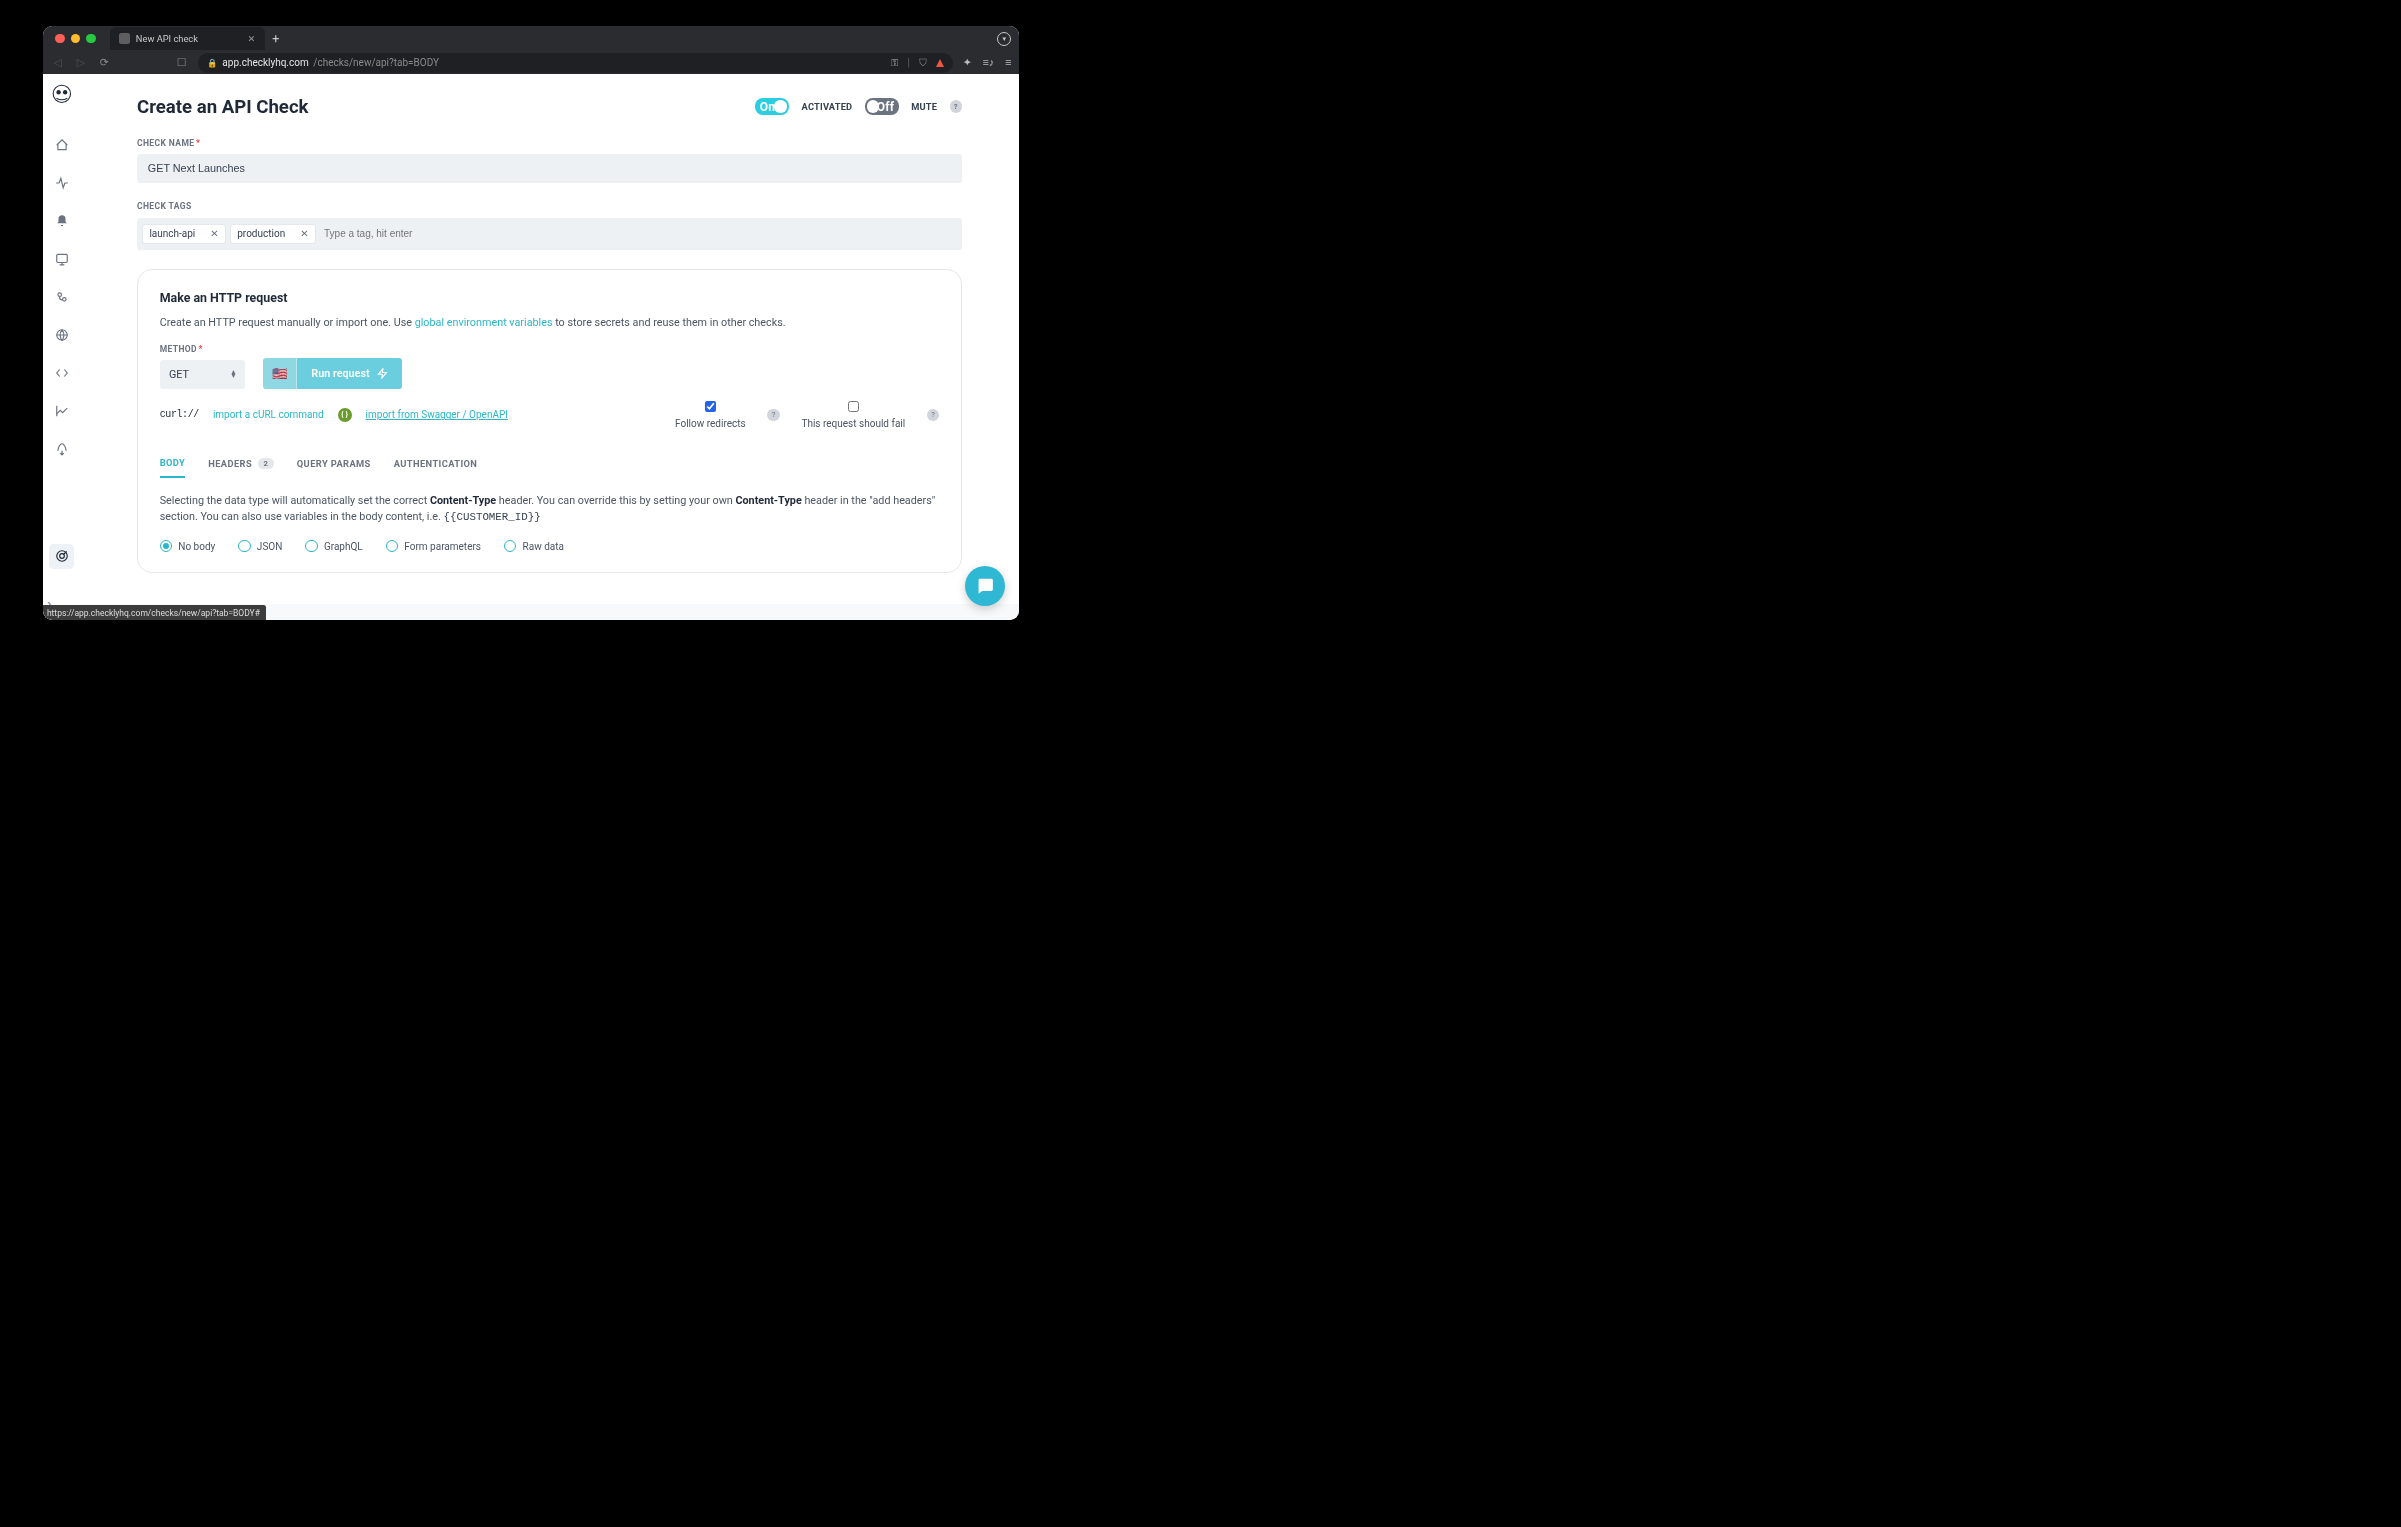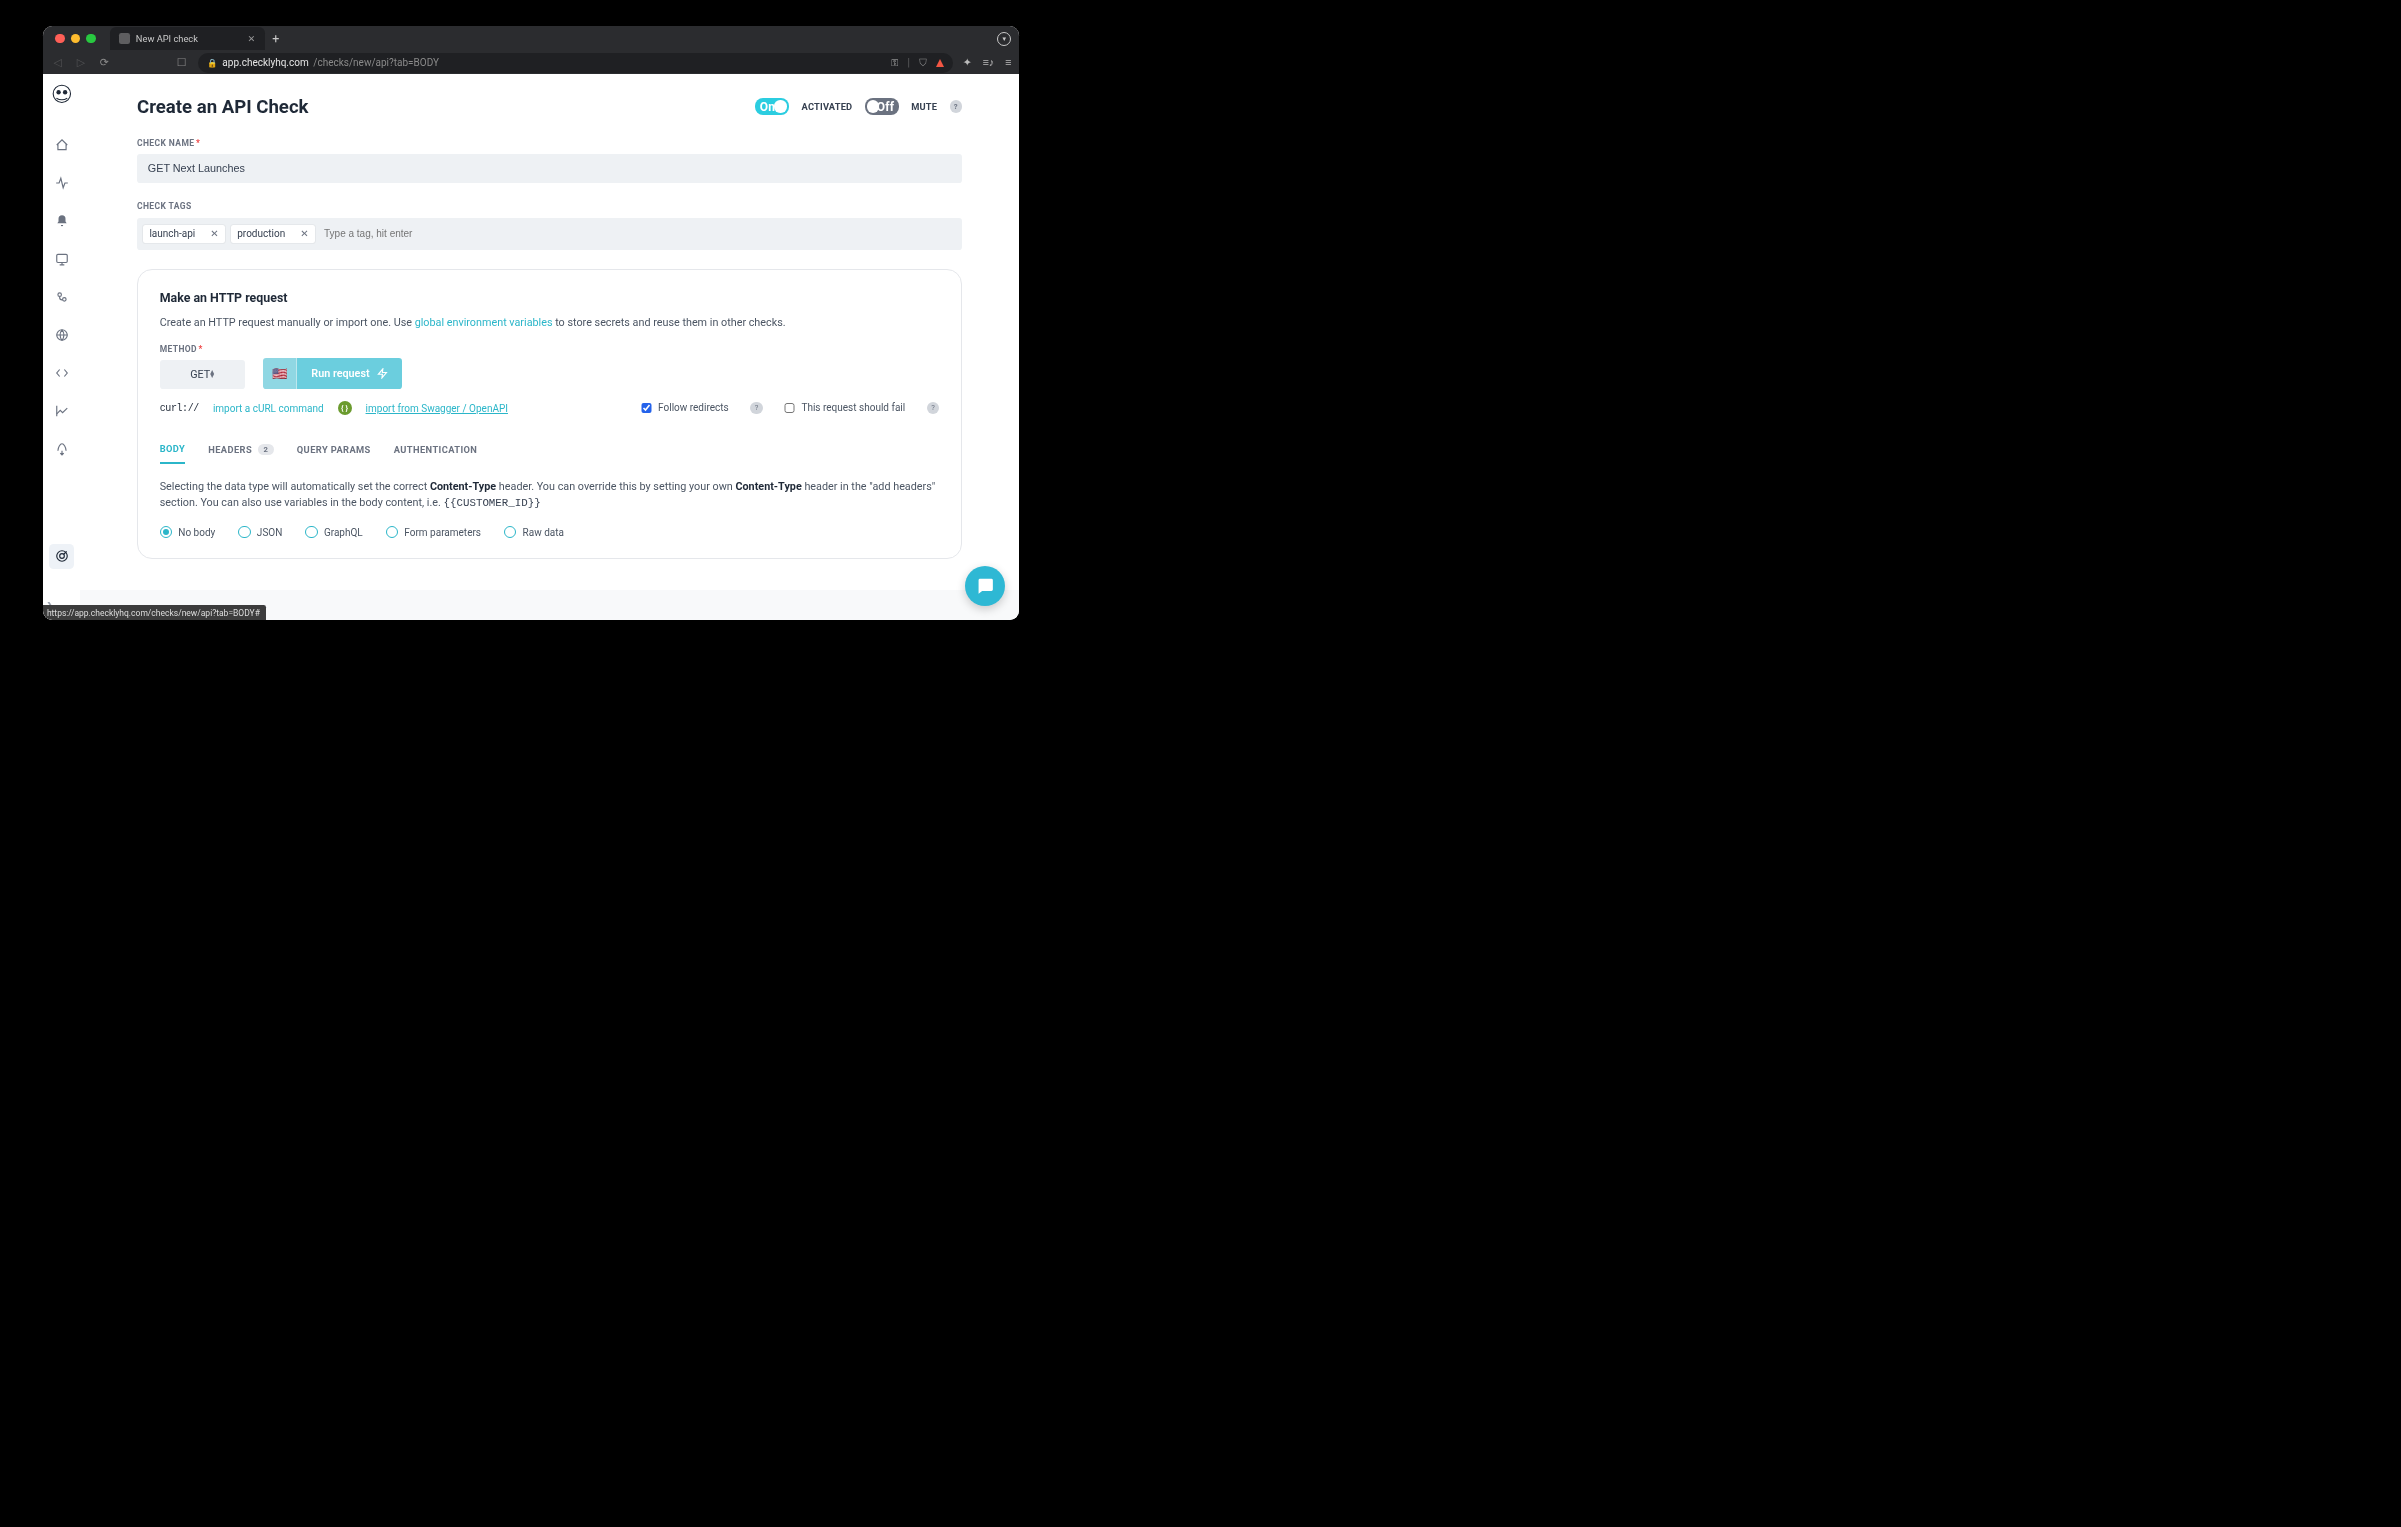--- a/index.html
+++ b/index.html
@@ -186,35 +186,35 @@
 .card h3 { font-size:12.4px; color:#1f2937; font-weight:700; margin-bottom:10.8px; }
 .card .sub { color:#4b5563; font-size:10.8px; margin-bottom:15.5px; }
 .link { color:#2bb6c9; text-decoration:none; cursor:pointer; }
 .link-u { color:#2bb6c9; text-decoration:underline; cursor:pointer; }
 
 .req-row { display:flex; gap:18.6px; align-items:flex-end; margin-bottom:12.4px;}
 .method-col { width:85px; }
 .url-col { flex:1; }
 .select {
   background:#eef1f4; border:none; border-radius:3.1px; padding:7.7px 9.3px;
-  font-size:10.8px; color:#374151; width:100%; display:flex; justify-content:center; align-items:center; cursor:pointer;
+  font-size:10.8px; color:#374151; width:100%; display:flex; justify-content:space-between; align-items:center; cursor:pointer;
 }
 .select .arrows { font-size:7.7px; color:#6b7280; line-height:4.6px; }
 .run-btn {
   display:flex; align-items:stretch; border-radius:3.1px; overflow:hidden; cursor:pointer;
   height:31px;
 }
 .run-btn .flag { background:#8fd7e3; width:34px; display:flex; align-items:center; justify-content:center; font-size:12.4px; border-right:0.8px solid rgba(255,255,255,.4);}
 .run-btn .label { background:#6bcede; color:#fff; padding:0 14px; display:flex; align-items:center; font-weight:600; font-size:10.8px; gap:7.7px;}
 
 .actions-row { display:flex; align-items:center; gap:14px; font-size:10px; flex-wrap:wrap;}
 .curl-badge { font-family: "Courier New", monospace; font-weight:400; color:#1f2937; letter-spacing:-0.4px;}
 .swagger-badge { width:14px; height:14px; border-radius:50%; background:#6b9b2e; display:inline-flex; align-items:center; justify-content:center; color:#fff; font-size:7.7px; font-weight:700;}
 .chk-row { margin-left:auto; display:flex; gap:21.7px; align-items:center; }
-.chk { display:flex; align-items:center; gap:6.2px; color:#4b5563; font-size:10px;}
+.chk { display:flex; align-items:center; gap:6.2px; color:#4b5563; font-size:10px;flex-direction:column;}
 input[type=checkbox] { width:10.8px; height:10.8px; cursor:pointer; accent-color:#2563eb;}
 
 .tabs { display:flex; gap:23px; border-bottom:none; margin-top:28px; margin-bottom:15.5px; font-size:9.3px; font-weight:700; letter-spacing:0.4px;}
 .tabs .t { color:#6b7280; cursor:pointer; padding-bottom:7.7px; display:flex; align-items:center; gap:6.2px;}
 .tabs .t.active { color:#2bb6c9; border-bottom:2.3px solid #2bb6c9; }
 .badge-count { background:#e5e7eb; color:#6b7280; border-radius:7px; padding:0.8px 5.4px; font-size:7.7px; font-weight:700;}
 
 .body-desc { color:#4b5563; font-size:10.8px; line-height:1.5; margin-bottom:14px;}
 .body-desc strong { color:#1f2937; }
 .code-inline { font-family:"Courier New",monospace; color:#374151; }

